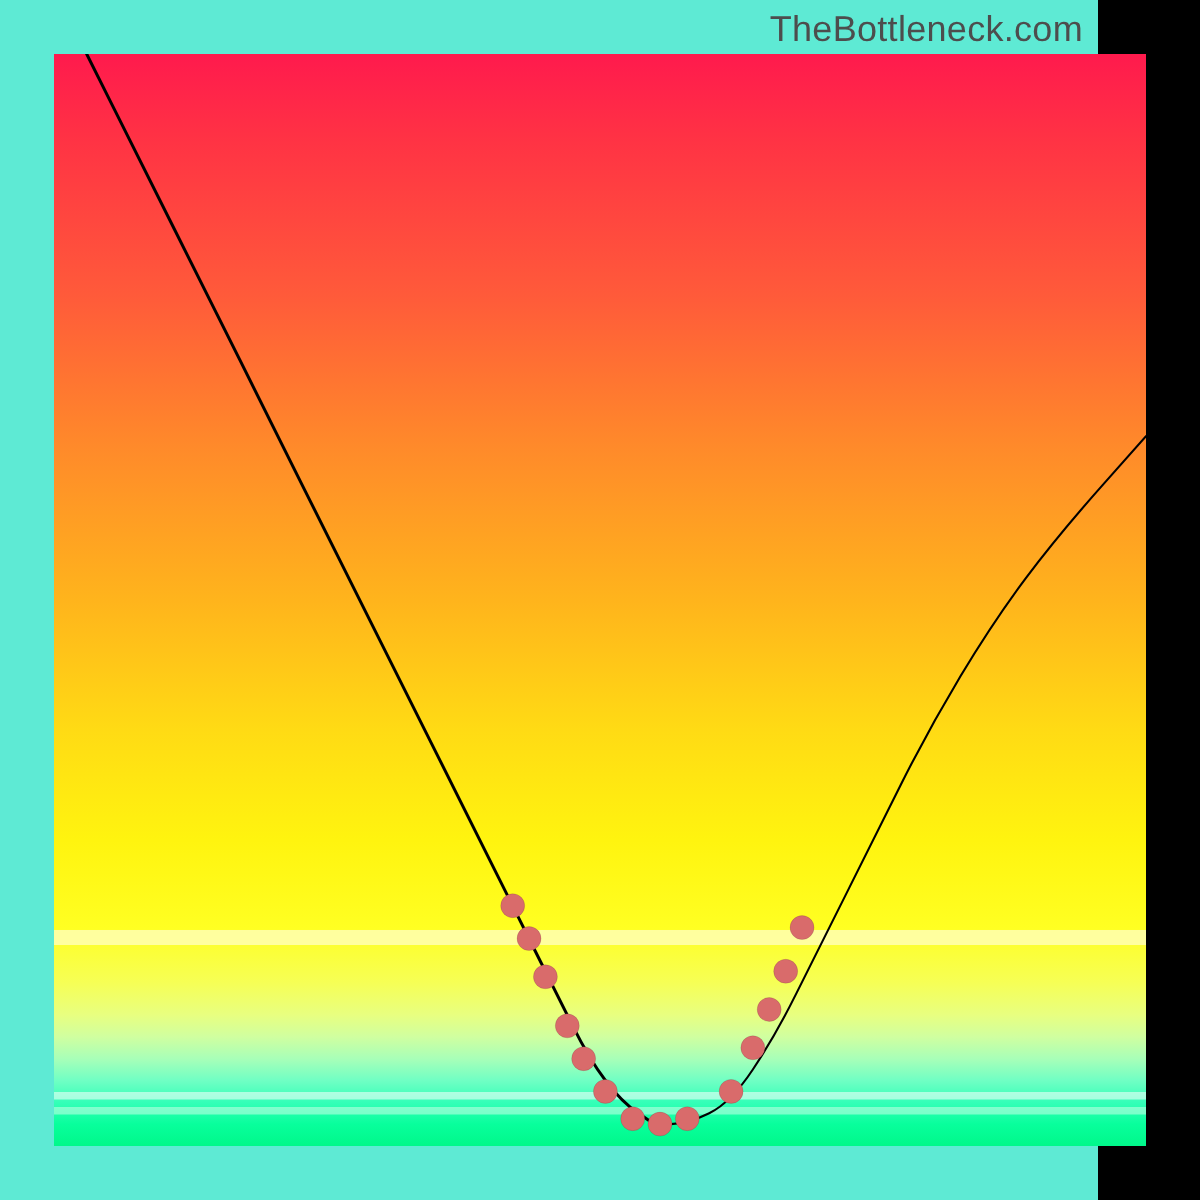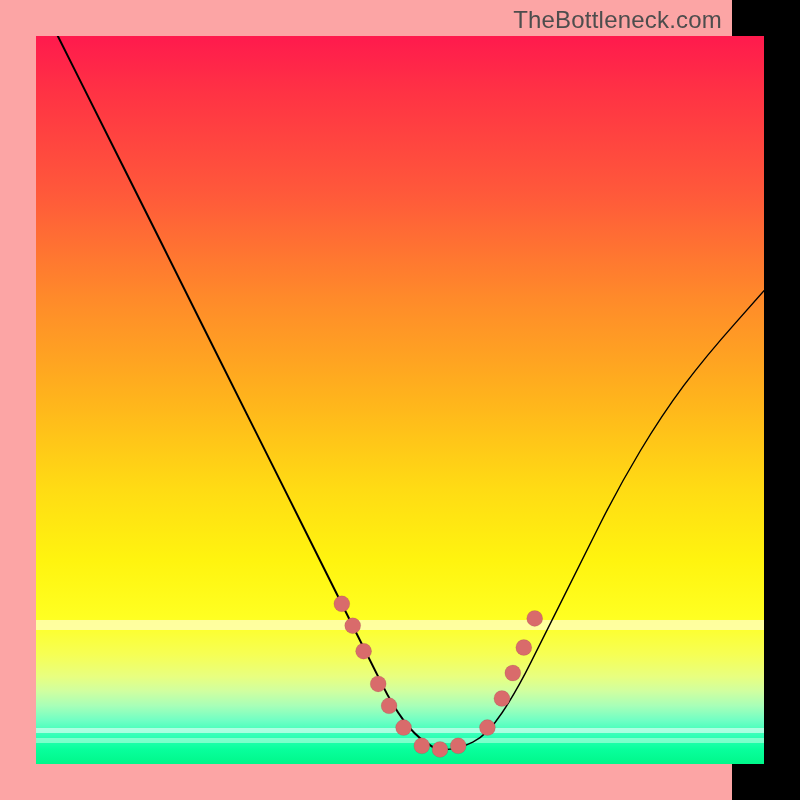--- a/index.html
+++ b/index.html
@@ -8,21 +8,21 @@
     width: 800px;
     height: 800px;
     overflow: hidden;
     background: #000;
     font-family: Arial, Helvetica, sans-serif;
   }
   .frame {
     position: relative;
     width: 732px;
     height: 800px;
-    background: #fca5a5;
+    background: #5eead4;
   }
   .watermark {
     position: absolute;
     top: 6px;
     right: 10px;
     z-index: 10;
     color: #4d4d4d;
     font-size: 24px;
     font-weight: 400;
     letter-spacing: 0.2px;

